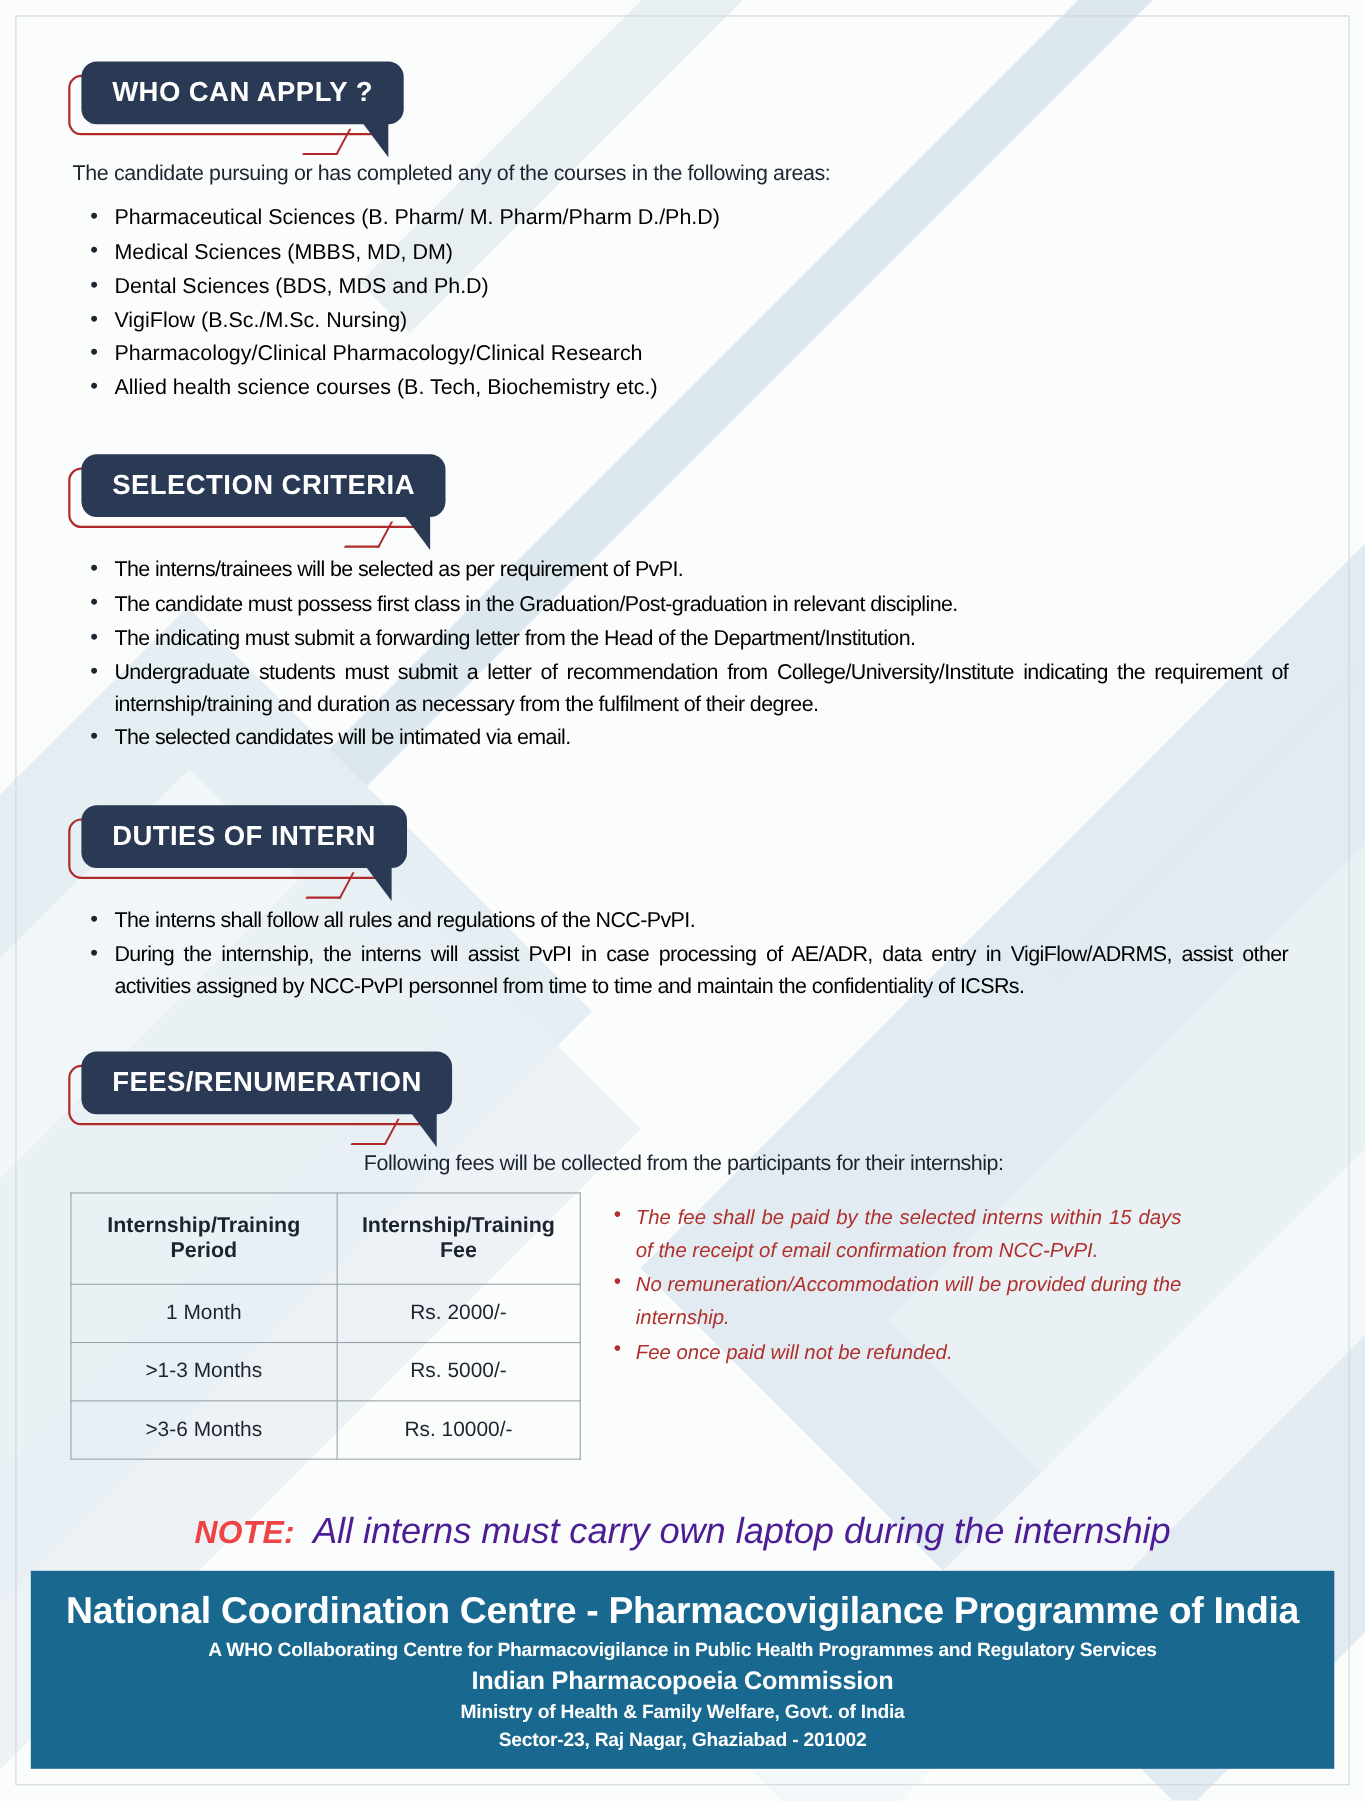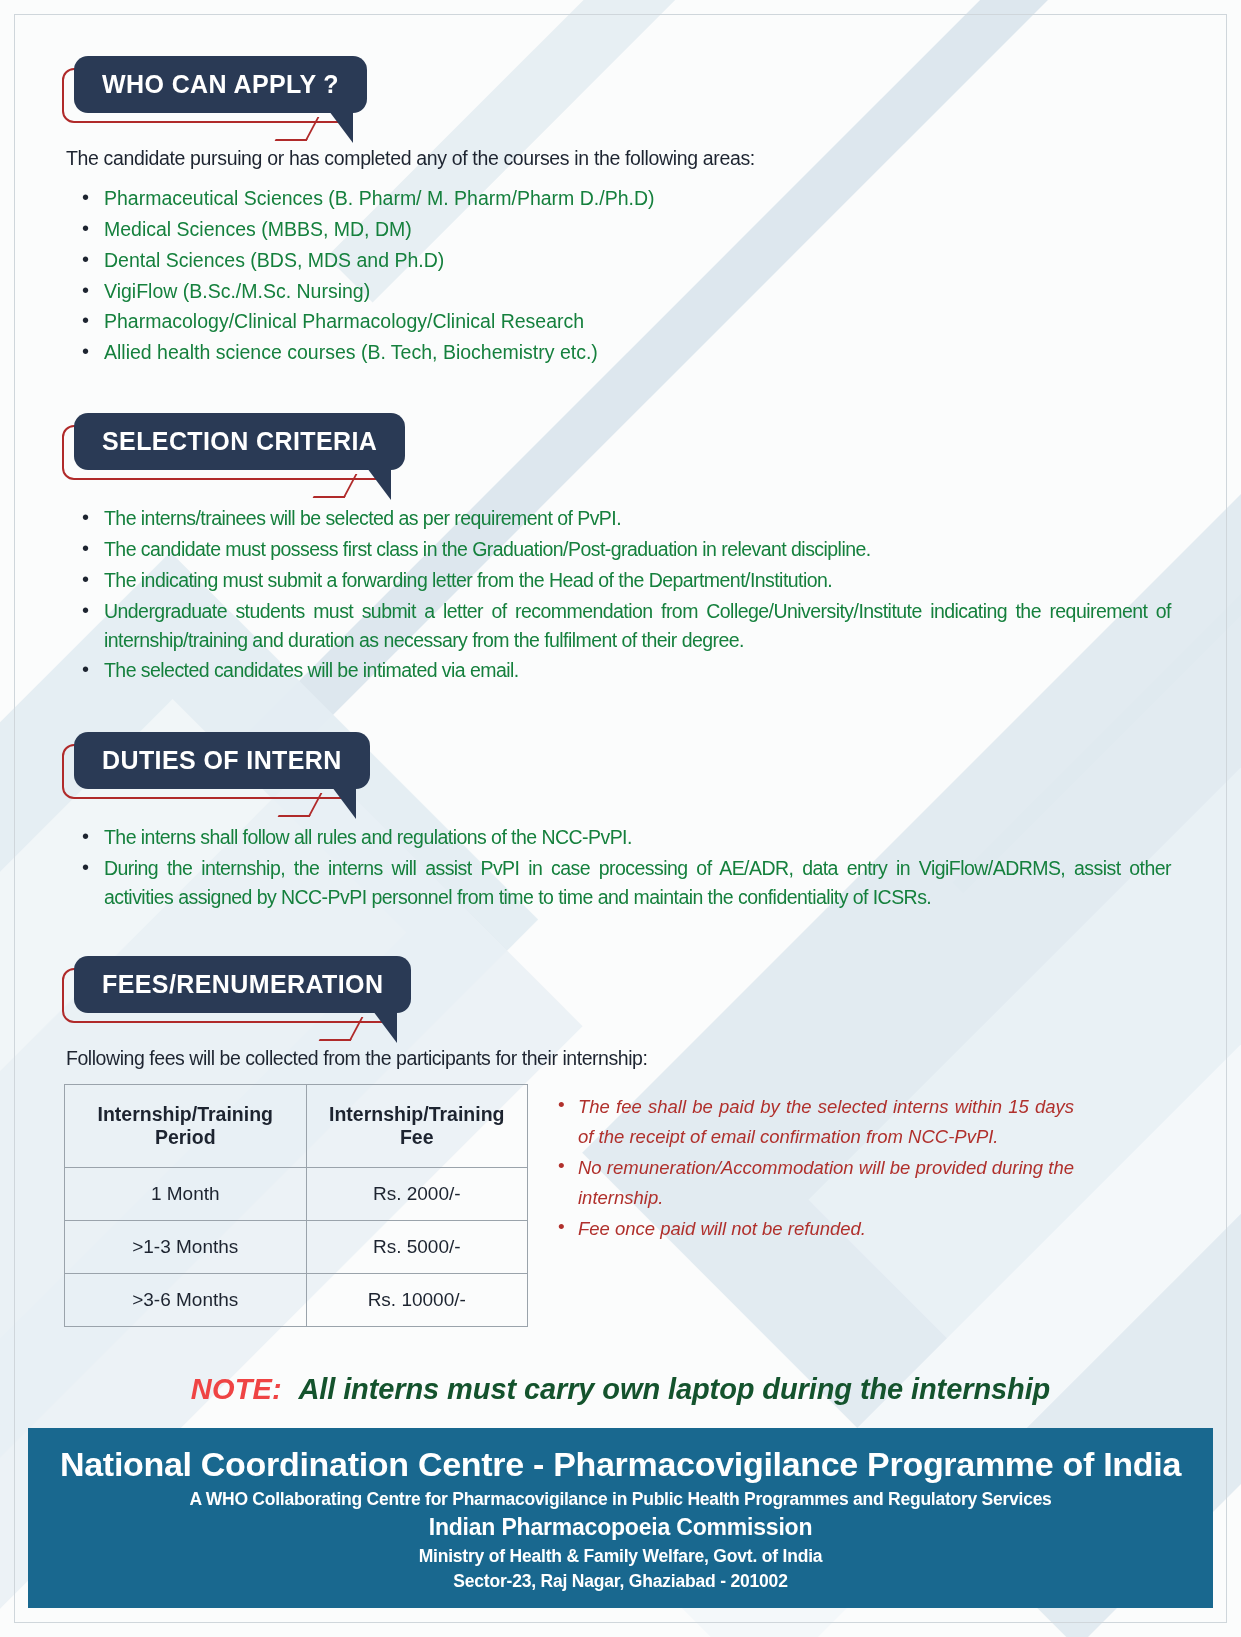--- a/index.html
+++ b/index.html
@@ -179,21 +179,21 @@
 
   ul.blist {
     list-style: none;
     margin: 0;
     padding: 0 0 0 14px;
   }
   ul.blist > li {
     position: relative;
     padding-left: 26px;
     font-size: 19.5px;
-    color: #15803d;
+    color: #000000;
     line-height: 1.48;
     margin-bottom: 2px;
   }
   ul.blist > li::before {
     content: "•";
     position: absolute;
     left: 4px;
     top: -1px;
     font-size: 20px;
     color: #1d2430;
@@ -213,20 +213,21 @@
 
   .sec-gap-sel  { height: 34px; }
   .sec-gap-duty { height: 34px; }
 
   
   .fees-lead {
     font-size: 19.5px;
     color: #1d2430;
     margin: 34px 0 14px 2px;
     letter-spacing: -0.45px;
+    text-align: center;
   }
   .fees-row {
     display: flex;
     align-items: flex-start;
     gap: 26px;
   }
   table.fee-table {
     border-collapse: collapse;
     width: 464px;
     background: transparent;
@@ -279,24 +280,24 @@
     white-space: nowrap;
   }
   .note-label {
     color: #ef4444;
     font-weight: bold;
     font-style: italic;
     font-size: 29px;
     letter-spacing: .2px;
   }
   .note-text {
-    color: #14532d;
-    font-weight: bold;
+    color: #4c1d95;
+    font-weight: normal;
     font-style: italic;
-    font-size: 29px;
+    font-size: 33px;
     margin-left: 12px;
     letter-spacing: -0.1px;
   }
 
   
   .footer {
     position: absolute;
     left: 28px;
     right: 28px;
     bottom: 29px;

